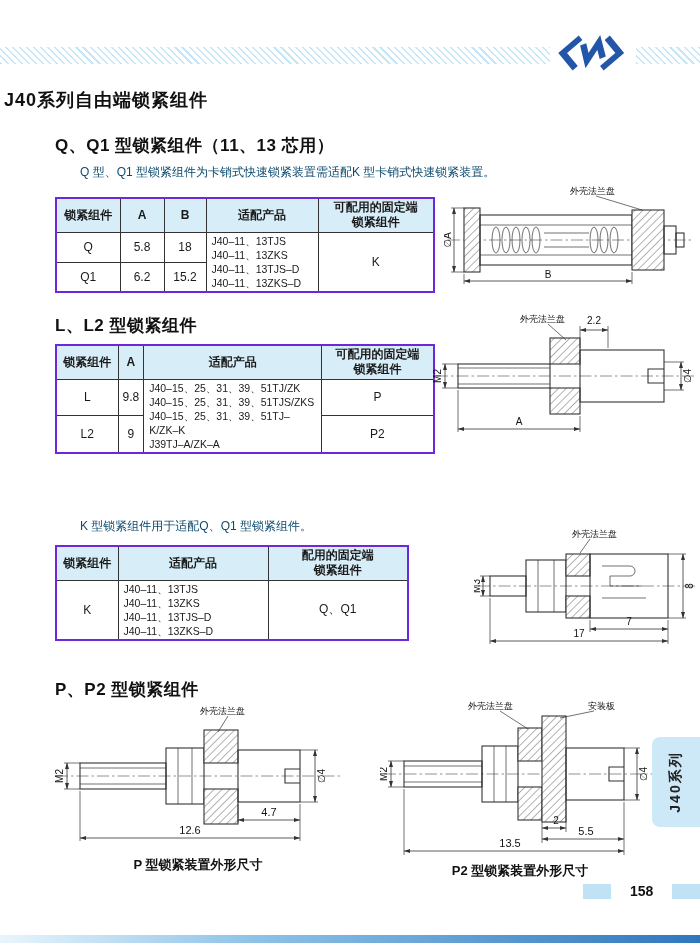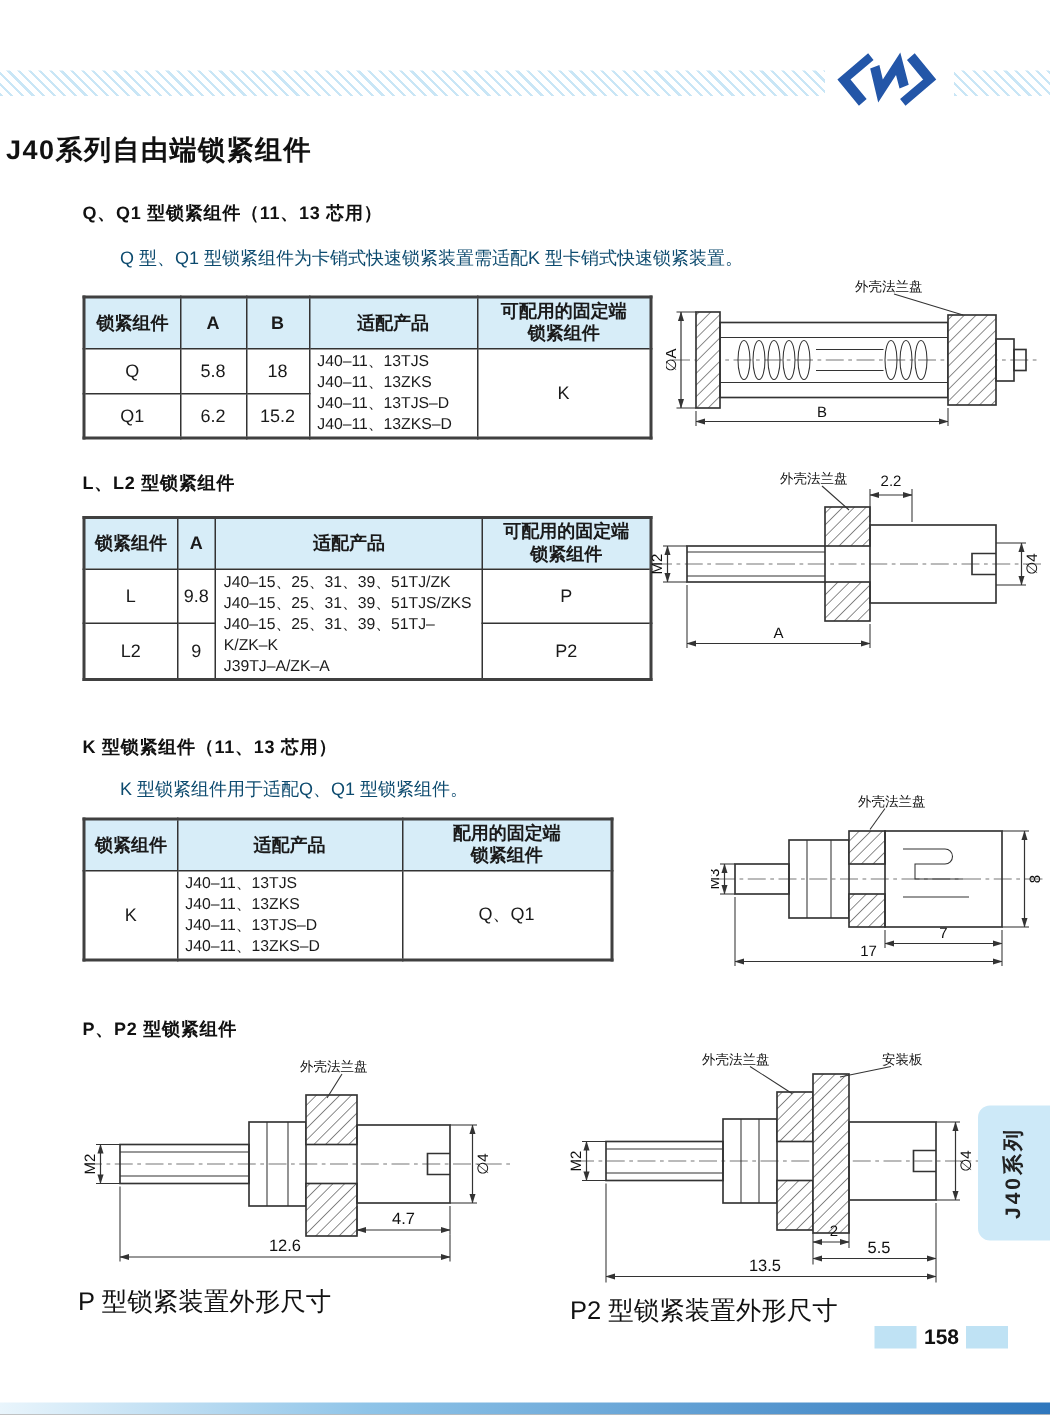--- a/index.html
+++ b/index.html
@@ -9,48 +9,48 @@
   
   .hatch-band{position:absolute;top:47px;left:0;width:700px;height:17px;
     background:repeating-linear-gradient(45deg,#c9e6f6 0,#c9e6f6 1.5px,#ffffff 1.5px,#ffffff 5px);}
   .banner{position:absolute;top:36px;left:186px;width:290px;height:30px;background:#c2e4f6;
     border-radius:9px;display:flex;align-items:center;justify-content:center;
     font-size:16px;font-weight:bold;color:#15406f;letter-spacing:1px;}
   .logo-box{position:absolute;top:30px;left:550px;width:86px;height:46px;background:#fff;
     display:flex;align-items:center;justify-content:center;}
 
   .doc-title{position:absolute;left:4px;width:100%;text-align:left;font-size:18px;font-weight:bold;letter-spacing:1px;color:#111;}
-  .sec-heading{position:absolute;font-size:12px;font-weight:bold;color:#111;letter-spacing:.5px;}
+  .sec-heading{position:absolute;font-size:17px;font-weight:bold;color:#111;letter-spacing:.5px;}
   .note{position:absolute;font-size:12px;color:#0c4a6e;}
 
   
   .dtable{position:absolute;border-collapse:collapse;background:#fff;font-size:12px;color:#1a1a1a;
-    border:2px solid #404040;}
+    border:2px solid #6d28d9;}
   .dtable th,.dtable td{border:1px solid #333;padding:1px 4px;text-align:center;vertical-align:middle;}
   .dtable th{background:#d7edf8;font-weight:bold;line-height:1.25;white-space:pre-line;}
   .products{text-align:left !important;font-size:10.5px;line-height:14px;white-space:pre-line;padding-left:5px !important;}
 
   
   .drawing{position:absolute;}
   .ol{fill:none;stroke:#333;stroke-width:1.1;}
   .hz{fill:url(#hatch);stroke:#333;stroke-width:1.1;}
   .thin{fill:none;stroke:#333;stroke-width:0.7;}
   .cl{stroke:#777;stroke-width:0.8;stroke-dasharray:12 3 2.5 3;}
   .ext{stroke:#333;stroke-width:0.7;}
   .dim{fill:none;stroke:#333;stroke-width:0.8;marker-start:url(#arr);marker-end:url(#arr);}
   svg text{fill:#111;font-size:10px;font-family:"Liberation Sans","DejaVu Sans",sans-serif;}
   svg text.lbl{font-size:9px;}
   svg text.d11{font-size:11px;}
-  .drawing-caption{position:absolute;font-size:17px;font-weight:normal;color:#111;}
+  .drawing-caption{position:absolute;text-align:center;font-size:13px;font-weight:bold;color:#111;}
 
   
   .side-tab{position:absolute;top:737px;left:652px;width:48px;height:90px;background:#cde9f8;border-radius:8px 0 0 8px;}
   .side-tab span{position:absolute;left:50%;top:50%;transform:translate(-50%,-50%) rotate(-90deg);
     font-weight:bold;font-size:14px;letter-spacing:2px;white-space:nowrap;color:#222;}
-  .pagenum-row{position:absolute;top:883px;left:583px;display:flex;align-items:center;gap:5px;}
+  .pagenum-row{position:absolute;top:883px;left:583px;display:flex;align-items:center;gap:19px;}
   .pn-block{width:28px;height:15px;background:#bfe2f4;}
   .pn-text{font-weight:bold;font-size:14px;color:#111;}
   .bottom-bar{position:absolute;left:0;bottom:0;width:700px;height:8px;
     background:linear-gradient(to right,#e9f5fc,#8fc4e8 35%,#2f77bd);}
 </style>
 </head>
 <body>
 
 <svg width="0" height="0" style="position:absolute" aria-hidden="true">
   <defs>
@@ -206,21 +206,20 @@
     <line class="ext" x1="232" y1="50" x2="252" y2="50"></line>
     <line class="ext" x1="232" y1="78" x2="252" y2="78"></line>
     <line class="dim" x1="249" y1="50" x2="249" y2="78"></line>
     <text transform="rotate(-90 259 64)" x="259" y="64" text-anchor="middle">∅4</text>
     <line class="ext" x1="26" y1="78" x2="26" y2="120"></line>
     <line class="ext" x1="148" y1="104" x2="148" y2="120"></line>
     <line class="dim" x1="26" y1="117" x2="148" y2="117"></line>
     <text x="87" y="113" text-anchor="middle">A</text>
   </svg>
 
-  <div class="sec-heading" style="top:490px;left:55px">K 型锁紧组件（11、13 芯用）</div>
   <div class="note" style="top:518px;left:80px">K 型锁紧组件用于适配Q、Q1 型锁紧组件。</div>
 
   <table class="dtable" style="top:545px;left:55px">
     <colgroup>
         <col style="width:62px">
         <col style="width:150px">
         <col style="width:140px">
       </colgroup>
     <tbody>
         <tr style="height:34px">

